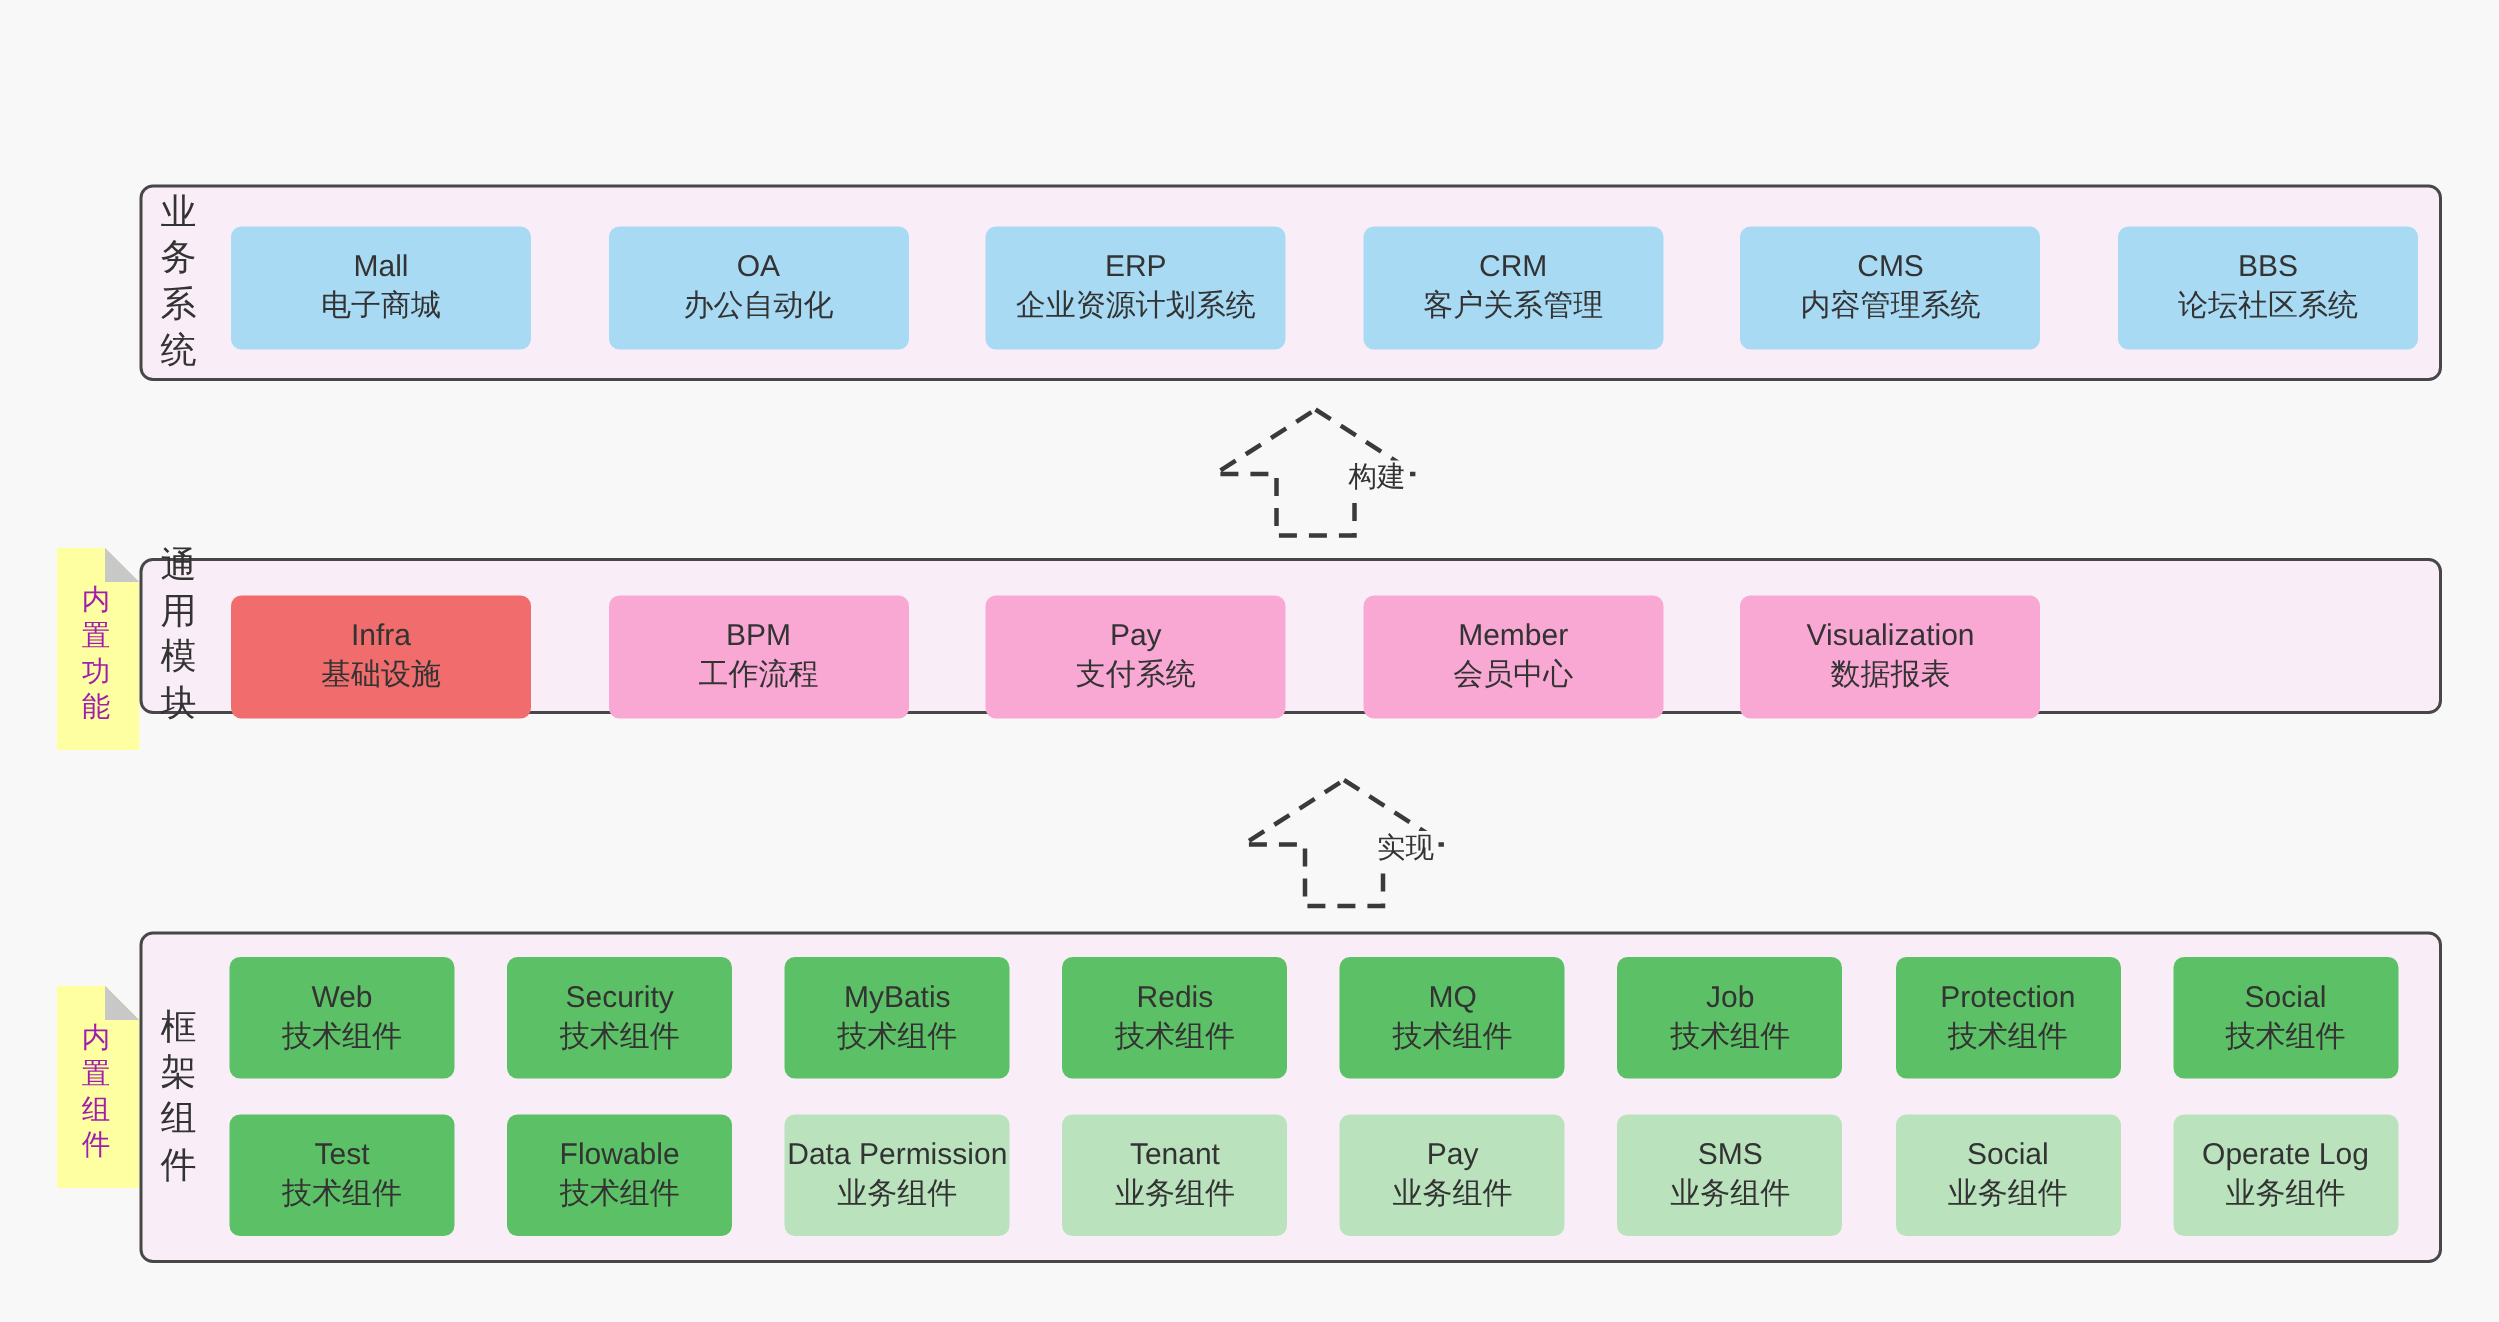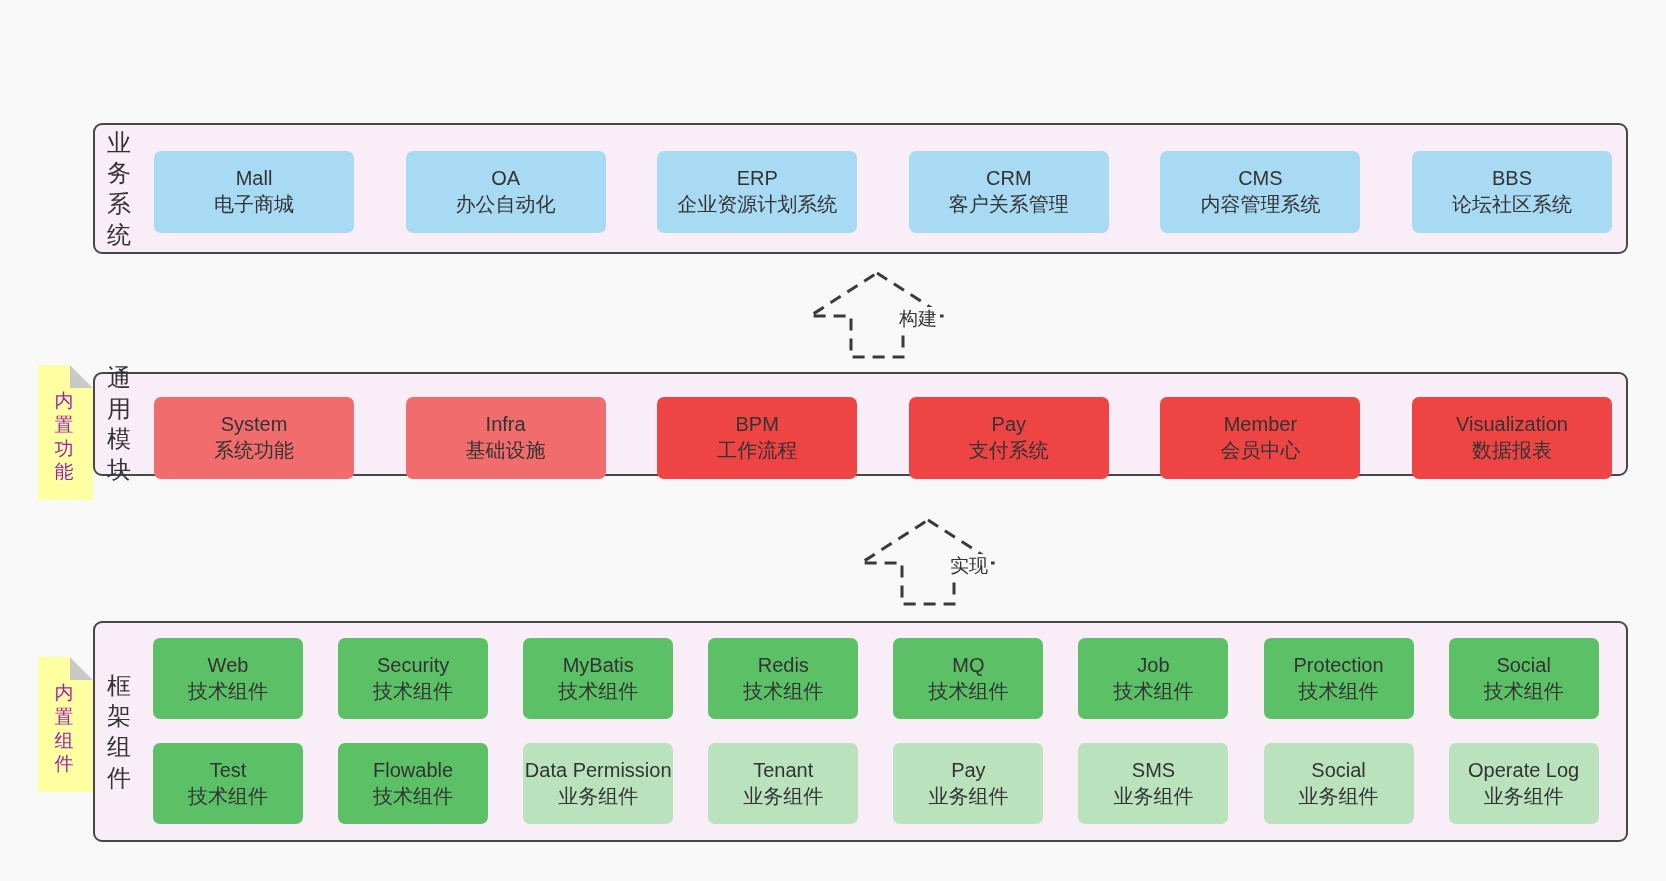--- a/index.html
+++ b/index.html
@@ -22,39 +22,39 @@
   .boxes-mid{left:59px;top:23px;gap:51.6px;}
   .rows{position:absolute;left:58px;top:15px;display:flex;flex-direction:column;gap:24px;}
   .boxes-8{display:flex;gap:35.1px;}
 
   .box{border-radius:7px;display:flex;flex-direction:column;align-items:center;justify-content:center;
        text-align:center;font-size:20px;line-height:1.28;color:#333;}
   .box-lg{width:200px;height:82px;}
   .box-sm{width:150px;height:81px;}
   .c-blue{background:#a8daf4;}
   .c-red{background:#f16c6c;}
-  .c-pink{background:#ef4444;}
+  .c-pink{background:#f9a8d4;}
   .c-green{background:#5cc166;}
   .c-green-light{background:#b9e2bd;}
 
   
   .sticky{position:absolute;left:38px;width:55px;height:135px;background:#feffa0;
           clip-path:polygon(0 0,calc(100% - 23px) 0,100% 23px,100% 100%,0 100%);}
   .sticky .fold{position:absolute;top:0;right:0;width:23px;height:23px;background:#c8c8c8;
           clip-path:polygon(0 0,100% 100%,0 100%);}
   .sticky-mid{top:365px;}
   .sticky-bot{top:657px;}
   .sticky-text{width:22px;margin:24px auto 0;font-size:19px;line-height:1.25;
           word-break:break-all;color:#a21caf;}
 
   
   .arrow{position:absolute;width:140px;height:90px;}
   .arrow svg{position:absolute;left:0;top:0;}
   .arrow-1{left:807px;top:270px;}
-  .arrow-2{left:858px;top:517px;}
+  .arrow-2{left:826px;top:517px;}
   .arrow-label{position:absolute;left:50%;transform:translateX(-50%);top:37px;line-height:24px;
           background:#f8f8f8;padding:0 3px;font-size:19px;color:#333;white-space:nowrap;margin-left:41px;}
 </style>
 </head>
 <body>
 
 <div class="canvas">
 
   <div class="sticky sticky-mid">
     <div class="fold"></div>
@@ -99,24 +99,20 @@
     <svg width="140" height="90" viewBox="0 0 140 90">
       <polygon points="70,3 137,46 96,46 96,87 44,87 44,46 3,46" fill="none" stroke="#3a3a3a" stroke-width="3" stroke-dasharray="12 8"></polygon>
     </svg>
     <span class="arrow-label">构建</span>
   </div>
 
   <section class="panel panel-mid">
     <div class="v-label">通用模块</div>
     <div class="boxes boxes-mid">
       <div class="box box-lg c-red">
-        <span>System</span>
-        <span>系统功能</span>
-      </div>
-      <div class="box box-lg c-red">
         <span>Infra</span>
         <span>基础设施</span>
       </div>
       <div class="box box-lg c-pink">
         <span>BPM</span>
         <span>工作流程</span>
       </div>
       <div class="box box-lg c-pink">
         <span>Pay</span>
         <span>支付系统</span>

